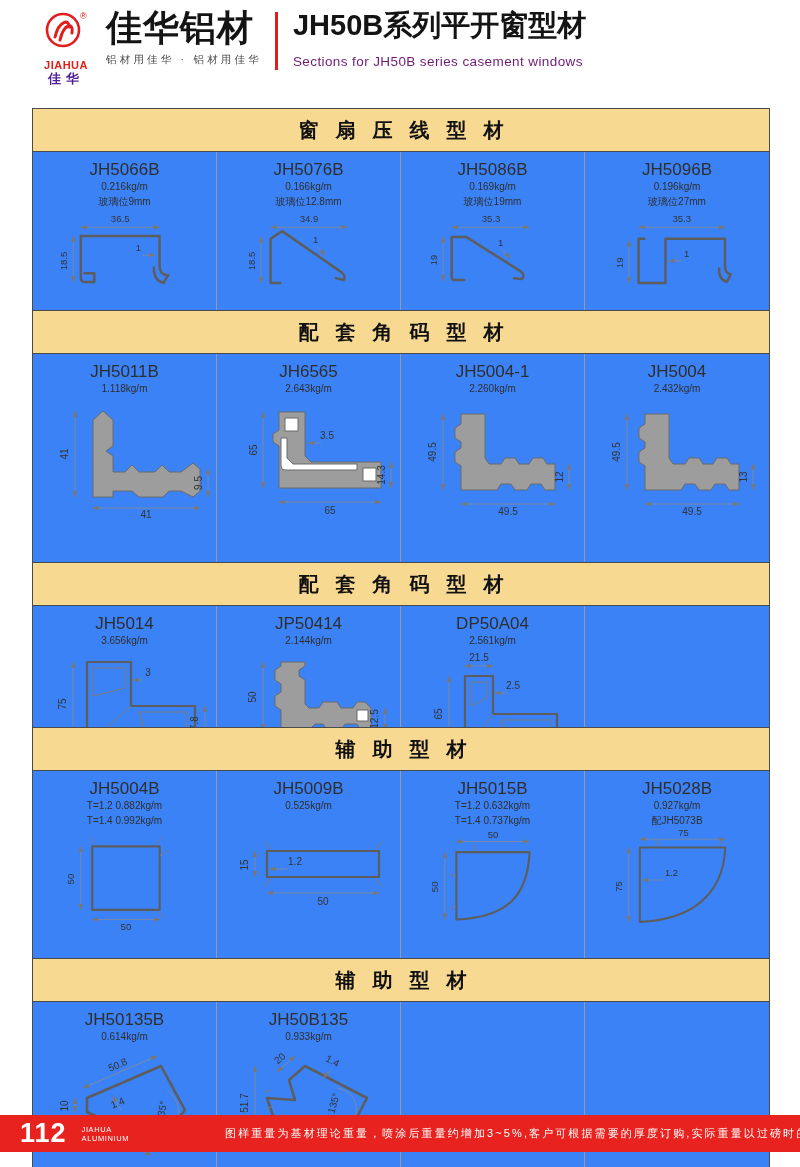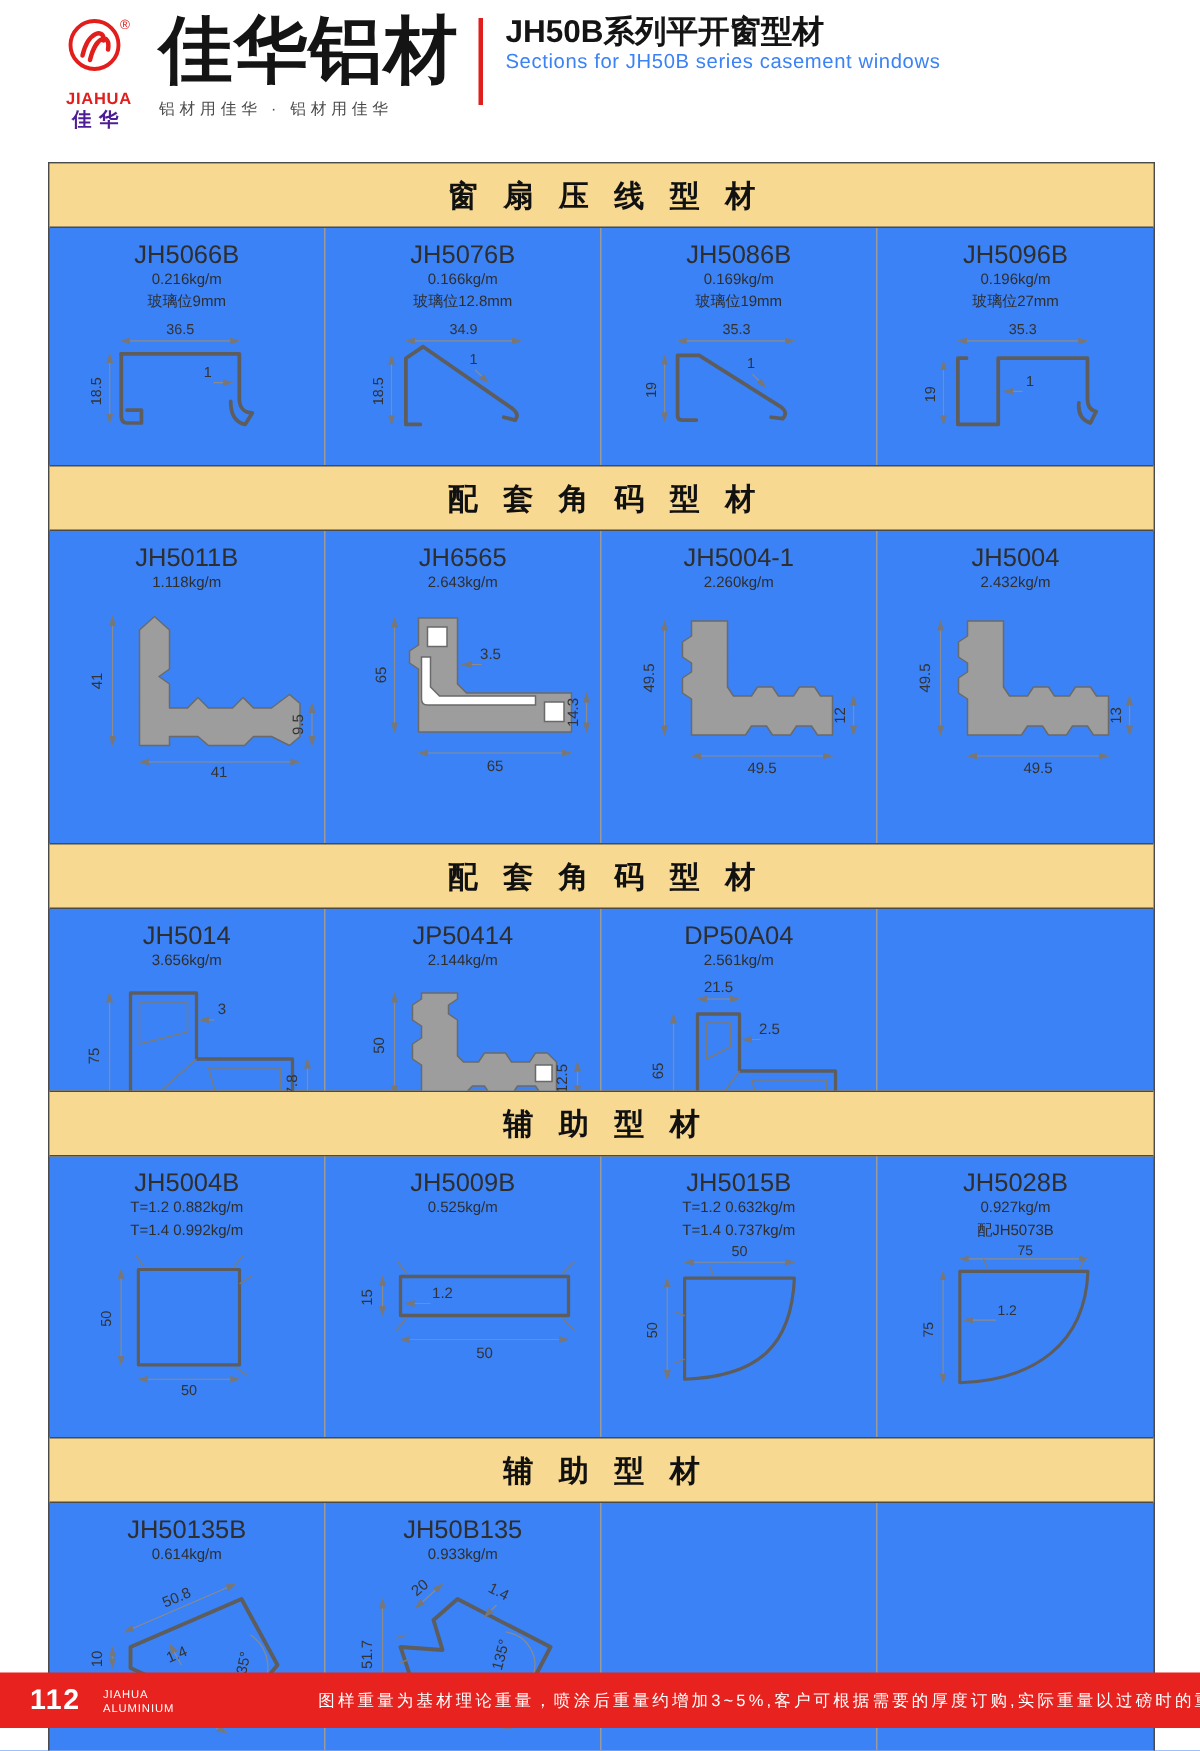--- a/index.html
+++ b/index.html
@@ -4,25 +4,25 @@
 <style>
   html,body{margin:0;padding:0;}
   body{width:800px;height:1167px;position:relative;background:#fff;
        font-family:"Liberation Sans",sans-serif;overflow:hidden;}
 
   
   .header{position:absolute;top:10px;left:34px;display:flex;align-items:flex-start;}
   .logo-block{text-align:center;margin-right:8px;width:64px;}
   .logo-en{color:#e21e1c;font-weight:bold;font-size:11px;letter-spacing:.5px;line-height:1;}
   .logo-cn{color:#4c1d95;font-weight:bold;font-size:13px;letter-spacing:5px;line-height:1.3;}
-  .brand-title{font-size:49px;font-weight:bold;color:#141414;line-height:1;letter-spacing:1px;}
+  .brand-title{font-size:36px;font-weight:bold;color:#141414;line-height:1;letter-spacing:1px;}
   .brand-tagline{font-size:10.5px;color:#4a4a4a;letter-spacing:3.2px;margin-top:7px;}
   .vdiv{width:3px;height:58px;background:#e21e1c;margin:2px 15px 0 13px;}
-  .series-title{font-size:21px;font-weight:bold;color:#141414;line-height:1.1;}
-  .series-sub{font-size:13.5px;color:#3b82f6;margin-top:0;letter-spacing:.4px;}
+  .series-title{font-size:29px;font-weight:bold;color:#141414;line-height:1.1;}
+  .series-sub{font-size:13.5px;color:#701a75;margin-top:12px;letter-spacing:.4px;}
 
   
   .table{position:absolute;top:108px;left:32px;width:736px;border:1.5px solid #4a4a4a;background:#3b82f6;}
   .sec-title{background:#f7d992;text-align:center;font-size:20px;font-weight:bold;
              letter-spacing:.85em;text-indent:.85em;padding:8px 0 7px;color:#111;
              border-top:1.5px solid #4a4a4a;border-bottom:1.5px solid #4a4a4a;}
   .table .sec-title:first-child{border-top:none;}
   .cells{display:grid;grid-template-columns:repeat(4,1fr);}
   .s1{height:158px}.s2{height:208px}.s3{height:121px}.s4{height:187px}.s5{height:168px}
   .cell{border-right:1px solid #9a9a9a;text-align:center;overflow:hidden;}
@@ -36,21 +36,21 @@
   .pl2{fill:none;stroke:#5d5d5d;stroke-width:2.2;stroke-linejoin:round;}
   .pf{fill:#9d9d9d;stroke:#6a6a6a;stroke-width:1;stroke-linejoin:round;}
   .hole{fill:#fff;stroke:#6a6a6a;stroke-width:1;}
   .inl{fill:none;stroke:#7a7a7a;stroke-width:1;}
   .dl{fill:none;stroke:#8b8b8b;stroke-width:.8;}
   .dt{font-size:10px;fill:#333;font-family:"Liberation Sans",sans-serif;}
 
   
   .footer{position:absolute;top:1115px;left:0;width:800px;height:37px;background:#e8221e;
           color:#fff;display:flex;align-items:center;}
-  .page-num{font-size:19px;font-weight:bold;margin-left:20px;letter-spacing:1px;}
+  .page-num{font-size:27px;font-weight:bold;margin-left:20px;letter-spacing:1px;}
   .fdiv{width:1px;height:18px;background:#fff;margin:0 7px 0 8px;}
   .fbrand{font-size:7.5px;line-height:1.2;letter-spacing:.6px;text-align:left;}
   .fnote{font-size:11px;letter-spacing:2.1px;margin-left:96px;white-space:nowrap;}
 </style>
 </head>
 <body>
 
 <svg width="0" height="0" style="position:absolute" aria-hidden="true">
   <defs>
     <marker id="aw" markerWidth="9" markerHeight="6" refX="8" refY="3" orient="auto-start-reverse">

